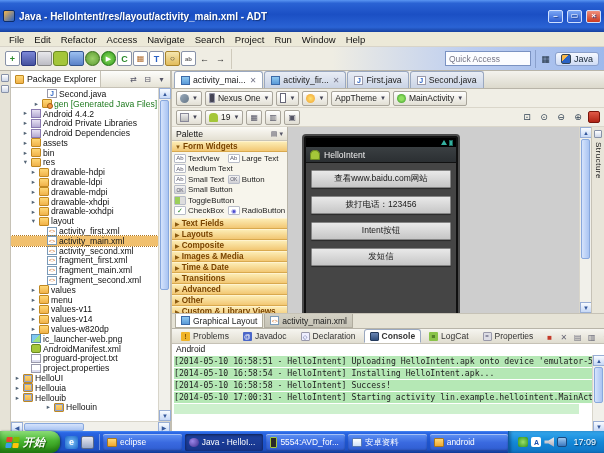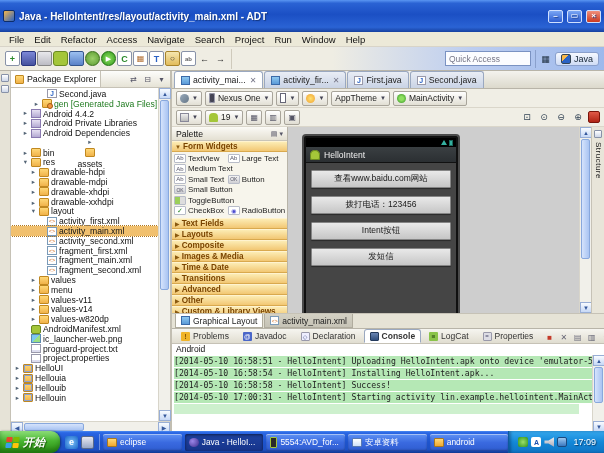--- a/index.html
+++ b/index.html
@@ -320,21 +320,21 @@
               <span class="tree-icon ic-library"></span>
               <span class="tree-label">Android Private Libraries</span>
             </div>
 
             <div class="tree-row" style="padding-left: 11px;">
               <span class="twisty">▸</span>
               <span class="tree-icon ic-library"></span>
               <span class="tree-label">Android Dependencies</span>
             </div>
 
-            <div class="tree-row" style="padding-left: 11px; flex-direction: column;">
+            <div class="tree-row" style="padding-left: 11px;">
               <span class="twisty">▸</span>
               <span class="tree-icon ic-folder"></span>
               <span class="tree-label">assets</span>
             </div>
 
             <div class="tree-row" style="padding-left: 11px;">
               <span class="twisty">▸</span>
               <span class="tree-icon ic-folder"></span>
               <span class="tree-label">bin</span>
             </div>
@@ -345,20 +345,25 @@
               <span class="tree-icon ic-folder"></span>
               <span class="tree-label">res</span>
             </div>
 
             <div class="tree-row" style="padding-left: 19px;">
               <span class="twisty">▸</span>
               <span class="tree-icon ic-folder"></span>
               <span class="tree-label">drawable-hdpi</span>
             </div>
 
+            <div class="tree-row" style="padding-left: 19px;">
+              <span class="twisty">▸</span>
+              <span class="tree-icon ic-folder"></span>
+              <span class="tree-label">drawable-ldpi</span>
+            </div>
 
             <div class="tree-row" style="padding-left: 19px;">
               <span class="twisty">▸</span>
               <span class="tree-icon ic-folder"></span>
               <span class="tree-label">drawable-mdpi</span>
             </div>
 
             <div class="tree-row" style="padding-left: 19px;">
               <span class="twisty">▸</span>
               <span class="tree-icon ic-folder"></span>
@@ -438,32 +443,32 @@
             </div>
 
             <div class="tree-row" style="padding-left: 19px;">
               <span class="twisty">▸</span>
               <span class="tree-icon ic-folder"></span>
               <span class="tree-label">values-w820dp</span>
             </div>
 
             <div class="tree-row leaf" style="padding-left: 11px;">
               <span class="twisty"></span>
+              <span class="tree-icon ic-image-file"></span>
+              <span class="tree-label">ic_launcher-web.png</span>
+            </div>
+
+            <div class="tree-row leaf" style="padding-left: 11px;">
+              <span class="twisty"></span>
               <span class="tree-icon ic-android-manifest"></span>
               <span class="tree-label">AndroidManifest.xml</span>
             </div>
 
             <div class="tree-row leaf" style="padding-left: 11px;">
               <span class="twisty"></span>
-              <span class="tree-icon ic-image-file"></span>
-              <span class="tree-label">ic_launcher-web.png</span>
-            </div>
-
-            <div class="tree-row leaf" style="padding-left: 11px;">
-              <span class="twisty"></span>
               <span class="tree-icon ic-text-file"></span>
               <span class="tree-label">proguard-project.txt</span>
             </div>
 
             <div class="tree-row leaf" style="padding-left: 11px;">
               <span class="twisty"></span>
               <span class="tree-icon ic-text-file"></span>
               <span class="tree-label">project.properties</span>
             </div>
 
@@ -478,21 +483,21 @@
               <span class="tree-icon ic-project"></span>
               <span class="tree-label">Hellouia</span>
             </div>
 
             <div class="tree-row" style="padding-left: 3px;">
               <span class="twisty">▸</span>
               <span class="tree-icon ic-project"></span>
               <span class="tree-label">Hellouib</span>
             </div>
 
-            <div class="tree-row" style="padding-left: 3px;">
+            <div class="tree-row" style="padding-left: 10px; margin-left: 24px;">
               <span class="twisty">▸</span>
               <span class="tree-icon ic-project"></span>
               <span class="tree-label">Hellouin</span>
             </div>
           </div>
         <div class="vscroll">
           <span class="scroll-btn">▲</span>
           <span class="scroll-thumb-v" style="height:190px;"></span>
           <span class="scroll-fill"></span>
           <span class="scroll-btn">▼</span>

